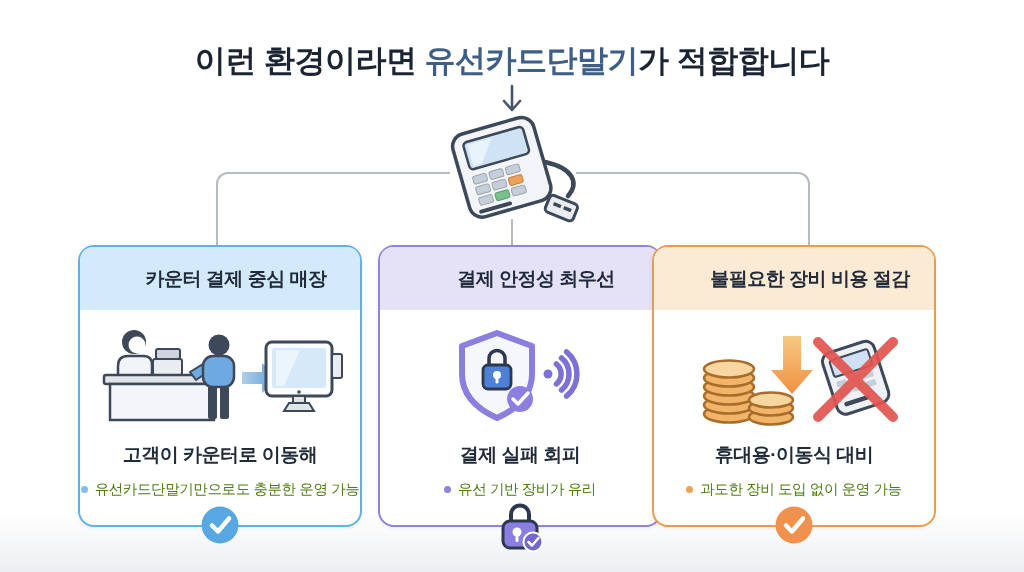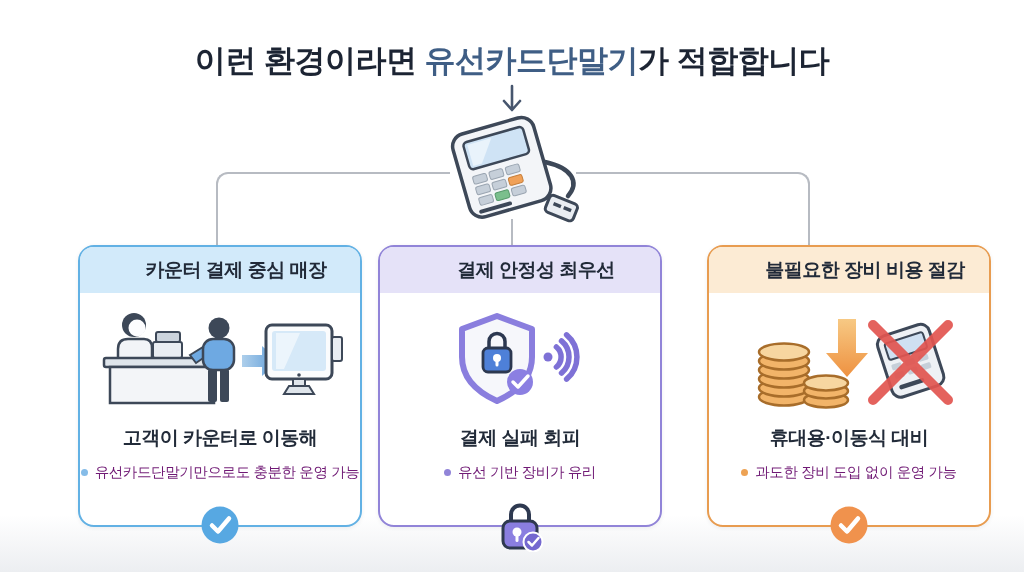--- a/index.html
+++ b/index.html
@@ -25,32 +25,32 @@
     border-top-width:2px;border-right-width:2px;border-top-right-radius:12px;}
   .conn-mid{left:511px;top:219px;width:2px;height:27px;background:#b7bbc2;}
   
   .card{
     position:absolute;top:245px;width:280px;height:278px;background:#ffffff;
     border:2px solid var(--accent);border-radius:16px;
     box-shadow:0 1px 4px rgba(30,40,60,.07);
   }
   .card-1{left:78px;}
   .card-2{left:378px;}
-  .card-3{left:707px;}
+  .card-3{left:652px;}
   .card-header{
-    height:46px;background:var(--header-bg);border-radius:13px 13px 0 0;
+    height:63px;background:var(--header-bg);border-radius:13px 13px 0 0;
     display:flex;align-items:center;justify-content:center;
     font-size:19px;font-weight:800;color:#212a38;letter-spacing:-0.5px;padding-left:32px;
   }
   .card-body{display:flex;flex-direction:column;align-items:center;}
   .icon-zone{height:112px;margin-top:10px;display:flex;align-items:center;justify-content:center;}
   .heading{margin-top:10px;text-align:center;font-size:19px;font-weight:800;
     line-height:1.38;color:#222b39;letter-spacing:-0.5px;}
   .bullet{margin-top:12px;display:flex;align-items:center;gap:7px;
-    font-size:14.5px;font-weight:500;color:#701a75;letter-spacing:-0.4px;}
+    font-size:14.5px;font-weight:500;color:#4d7c0f;letter-spacing:-0.4px;}
   .dot{width:7px;height:7px;border-radius:50%;background:var(--dot);flex:0 0 auto;}
   .badge{position:absolute;left:50%;bottom:-20px;transform:translateX(-50%);}
   .badge-lock{bottom:-27px;}
   svg{display:block;}
 </style>
 </head>
 <body>
 
 <div id="stage">
 

